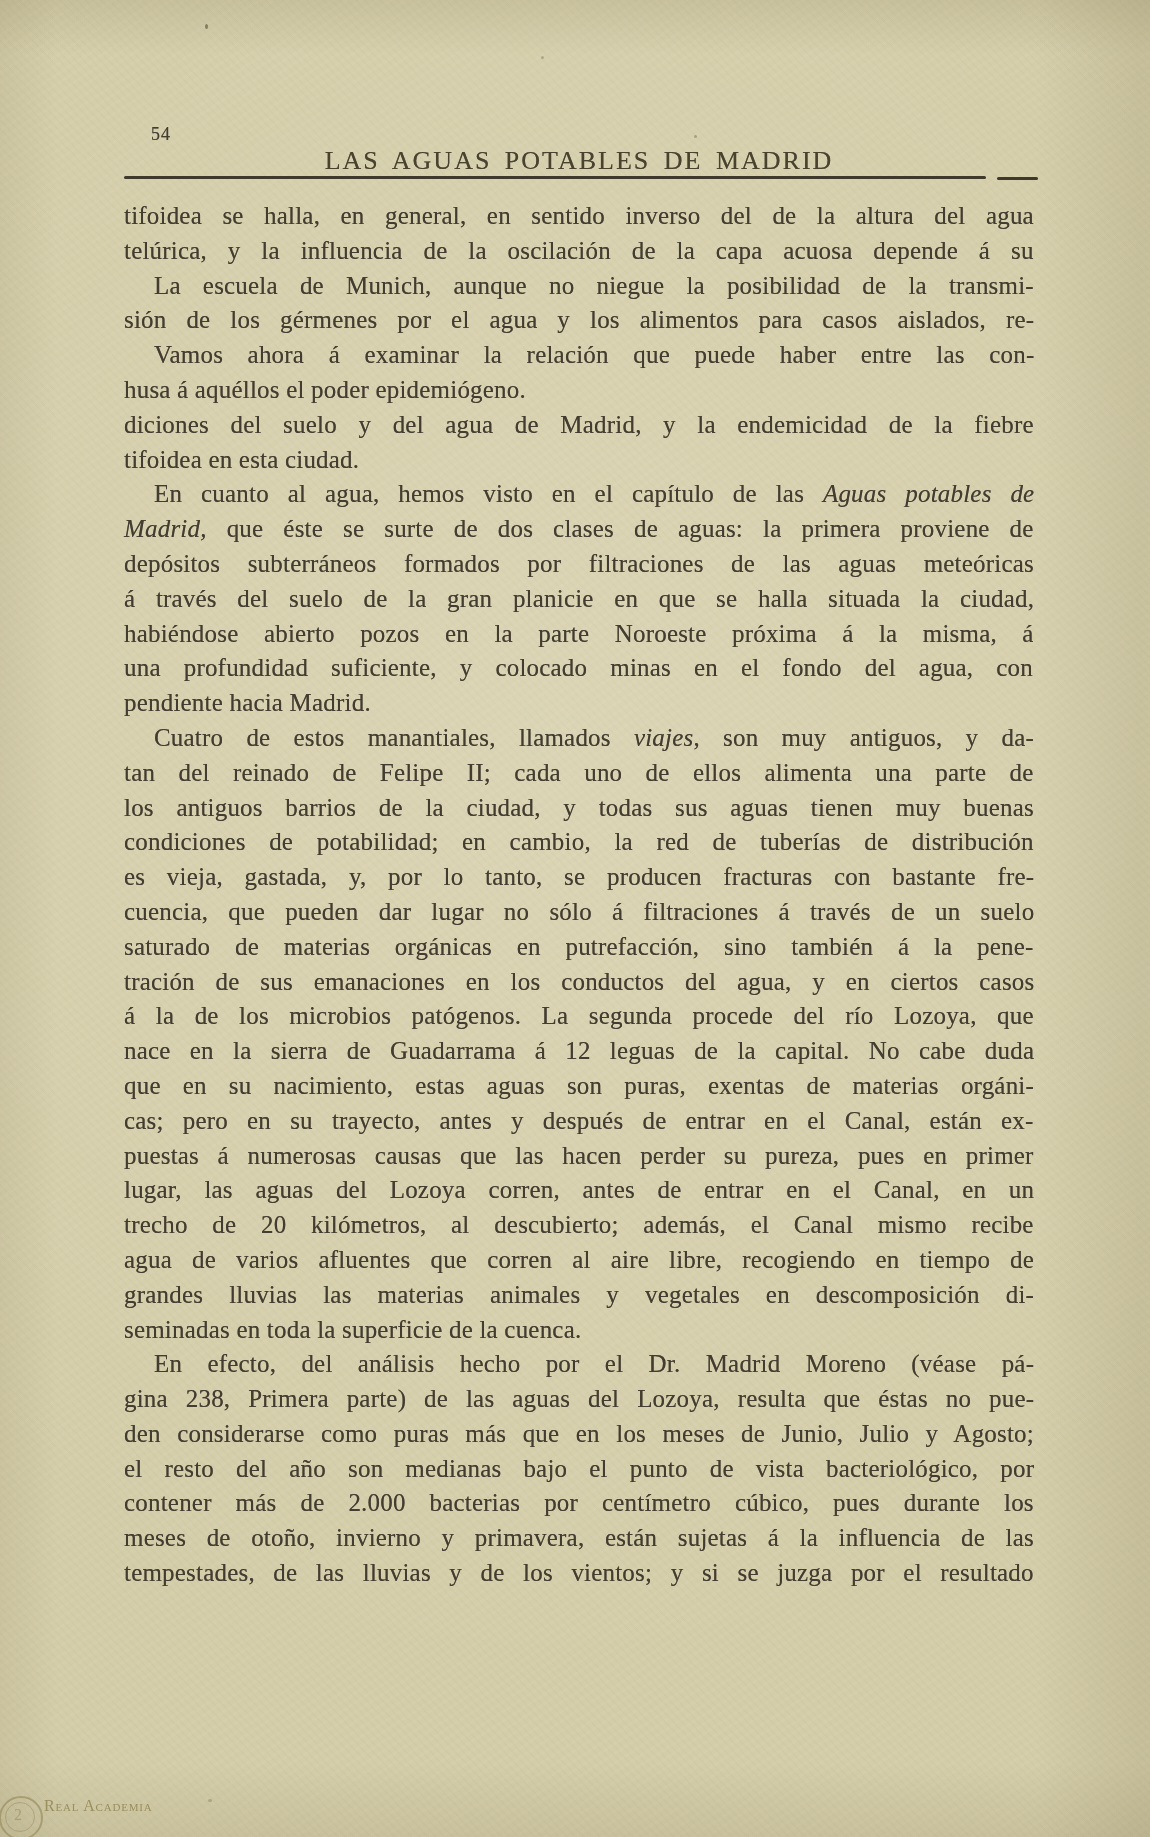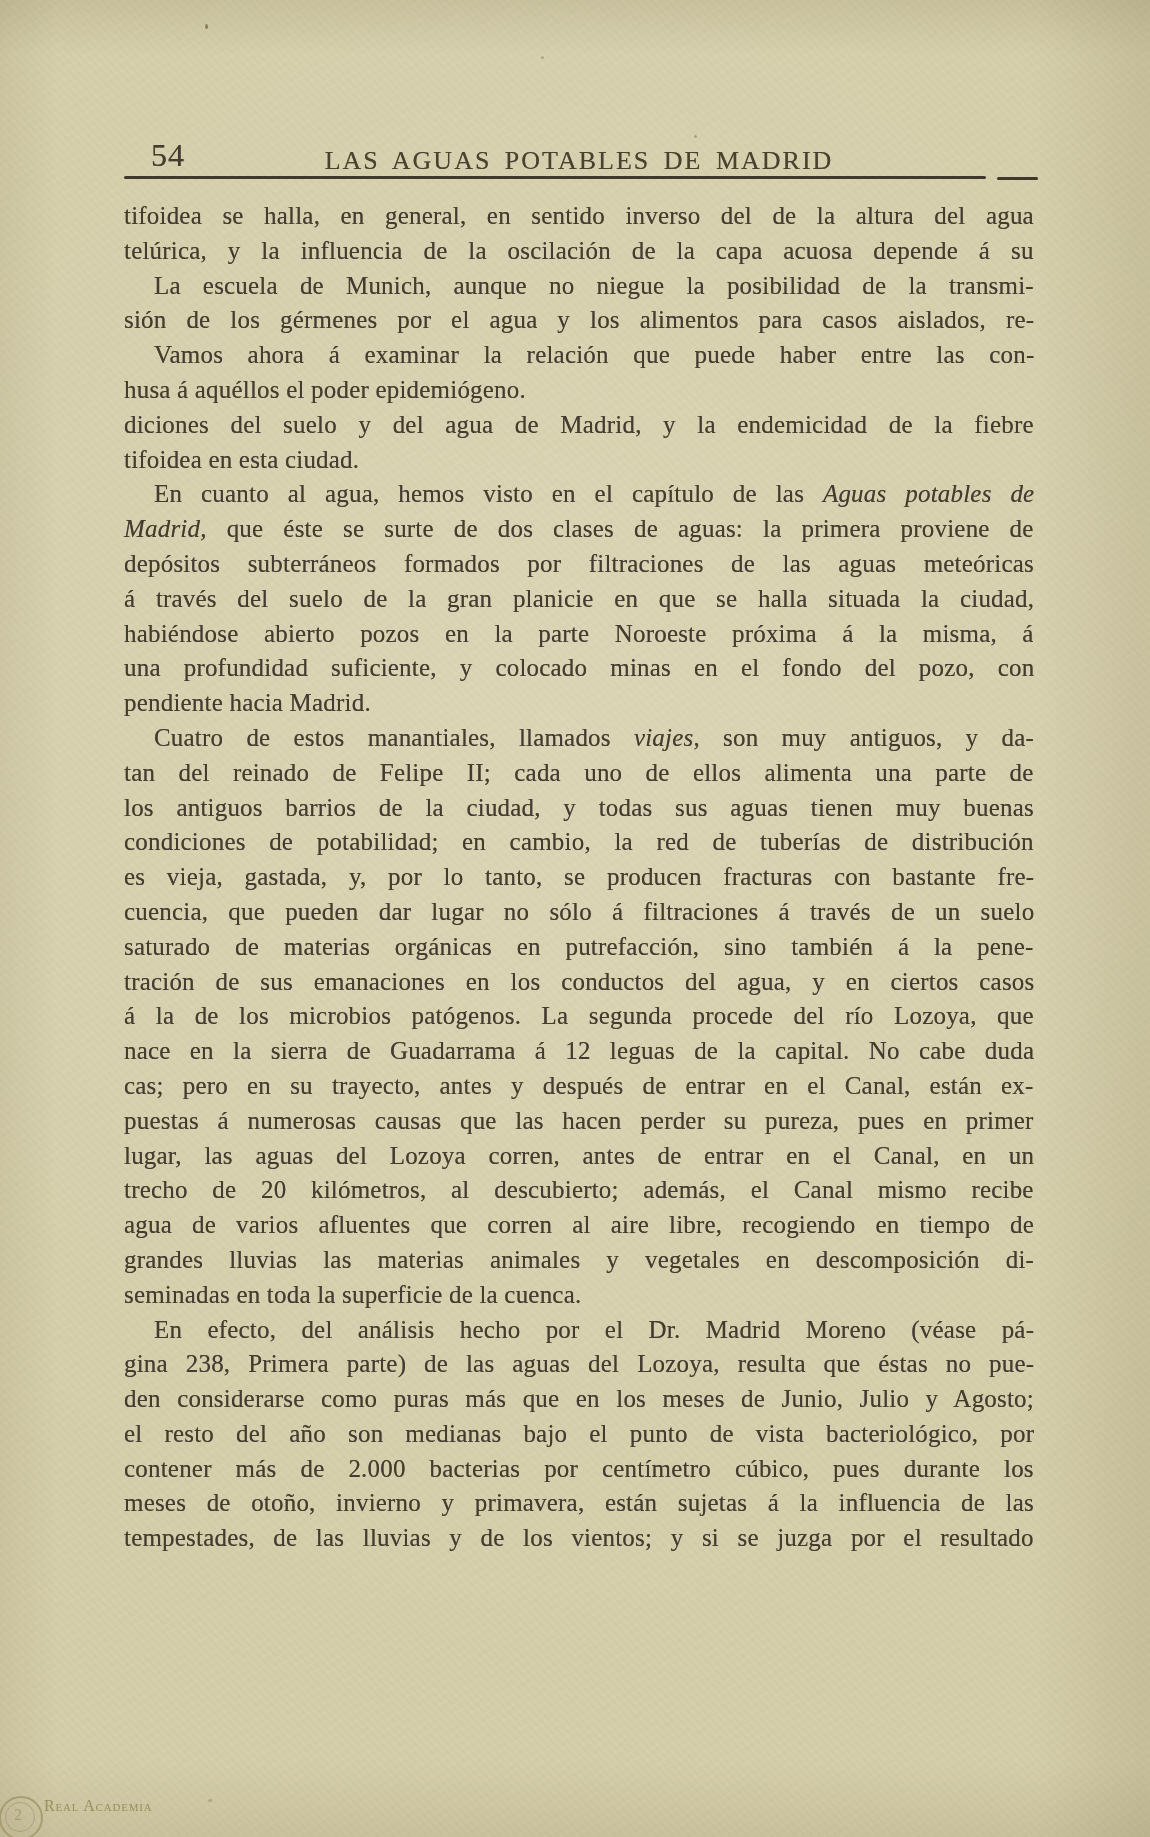--- a/index.html
+++ b/index.html
@@ -17,22 +17,22 @@
     background-image:
       radial-gradient(120% 85% at 48% 40%, rgba(255,255,248,0.16), rgba(255,255,248,0) 62%),
       linear-gradient(90deg, rgba(110,100,62,0.10), rgba(110,100,62,0) 5%, rgba(110,100,62,0) 90%, rgba(110,100,62,0.14) 99%),
       linear-gradient(180deg, rgba(110,100,62,0.14), rgba(110,100,62,0) 3%, rgba(110,100,62,0) 96%, rgba(110,100,62,0.12) 100%),
       repeating-linear-gradient(47deg, rgba(105,95,58,0.028) 0 2px, rgba(0,0,0,0) 2px 6px),
       repeating-linear-gradient(-33deg, rgba(255,255,240,0.035) 0 3px, rgba(0,0,0,0) 3px 8px);
     font-family:"Liberation Serif","DejaVu Serif",serif;
     color:var(--ink);
   }
   .pagenum{
-    position:absolute;left:151px;top:137px;
-    font-size:32px;letter-spacing:1px;
+    position:absolute;left:151px;top:124px;
+    font-size:18px;letter-spacing:1px;
     text-shadow:0 0 0.6px rgba(67,60,48,0.65);
   }
   .header{
     position:absolute;left:124px;top:146px;width:910px;
     text-align:center;
     font-size:26px;letter-spacing:2px;word-spacing:5px;
     color:#49422f;
     text-shadow:0 0 0.6px rgba(67,60,48,0.6);
   }
   .rule{
@@ -99,32 +99,33 @@
       <div class="line"><span style="word-spacing: 13.4615px;">sión de los gérmenes por el agua y los alimentos para casos aislados, re-</span></div>
       <div class="line ind"><span style="word-spacing: 18.0909px;">Vamos ahora á examinar la relación que puede haber entre las con-</span></div>
       <div class="line short"><span>husa á aquéllos el poder epidemiógeno.</span></div>
       <div class="line"><span style="word-spacing: 15.0769px;">diciones del suelo y del agua de Madrid, y la endemicidad de la fiebre</span></div>
       <div class="line short"><span>tifoidea en esta ciudad.</span></div>
       <div class="line ind"><span style="word-spacing: 12.3846px;">En cuanto al agua, hemos visto en el capítulo de las <i>Aguas potables de</i></span></div>
       <div class="line"><span style="word-spacing: 13.5385px;"><i>Madrid,</i> que éste se surte de dos clases de aguas: la primera proviene de</span></div>
       <div class="line"><span style="word-spacing: 21px;">depósitos subterráneos formados por filtraciones de las aguas meteóricas</span></div>
       <div class="line"><span style="word-spacing: 14.1429px;">á través del suelo de la gran planicie en que se halla situada la ciudad,</span></div>
       <div class="line"><span style="word-spacing: 19px;">habiéndose abierto pozos en la parte Noroeste próxima á la misma, á</span></div>
-      <div class="line"><span style="word-spacing: 16.5455px;">una profundidad suficiente, y colocado minas en el fondo del pozo, con</span></div>
+      <div class="line"><span style="word-spacing: 16.5455px;">una profundidad suficiente, y colocado minas en el fondo del agua, con</span></div>
       <div class="line short"><span>pendiente hacia Madrid.</span></div>
       <div class="line ind"><span style="word-spacing: 16.7px;">Cuatro de estos manantiales, llamados <i>viajes</i>, son muy antiguos, y da-</span></div>
       <div class="line"><span style="word-spacing: 16.8462px;">tan del reinado de Felipe II; cada uno de ellos alimenta una parte de</span></div>
       <div class="line"><span style="word-spacing: 16.1667px;">los antiguos barrios de la ciudad, y todas sus aguas tienen muy buenas</span></div>
       <div class="line"><span style="word-spacing: 17.1px;">condiciones de potabilidad; en cambio, la red de tuberías de distribución</span></div>
       <div class="line"><span style="word-spacing: 15.1667px;">es vieja, gastada, y, por lo tanto, se producen fracturas con bastante fre-</span></div>
       <div class="line"><span style="word-spacing: 13.6923px;">cuencia, que pueden dar lugar no sólo á filtraciones á través de un suelo</span></div>
       <div class="line"><span style="word-spacing: 18.3px;">saturado de materias orgánicas en putrefacción, sino también á la pene-</span></div>
       <div class="line"><span style="word-spacing: 14.3333px;">tración de sus emanaciones en los conductos del agua, y en ciertos casos</span></div>
       <div class="line"><span style="word-spacing: 14px;">á la de los microbios patógenos. La segunda procede del río Lozoya, que</span></div>
       <div class="line"><span style="word-spacing: 12.7857px;">nace en la sierra de Guadarrama á 12 leguas de la capital. No cabe duda</span></div>
+      <div class="line"><span style="word-spacing: 15.6364px;">que en su nacimiento, estas aguas son puras, exentas de materias orgáni-</span></div>
       <div class="line"><span style="word-spacing: 12.6429px;">cas; pero en su trayecto, antes y después de entrar en el Canal, están ex-</span></div>
       <div class="line"><span style="word-spacing: 12.1667px;">puestas á numerosas causas que las hacen perder su pureza, pues en primer</span></div>
       <div class="line"><span style="word-spacing: 16.1538px;">lugar, las aguas del Lozoya corren, antes de entrar en el Canal, en un</span></div>
       <div class="line"><span style="word-spacing: 18.2px;">trecho de 20 kilómetros, al descubierto; además, el Canal mismo recibe</span></div>
       <div class="line"><span style="word-spacing: 13.5833px;">agua de varios afluentes que corren al aire libre, recogiendo en tiempo de</span></div>
       <div class="line"><span style="word-spacing: 19.5556px;">grandes lluvias las materias animales y vegetales en descomposición di-</span></div>
       <div class="line short"><span>seminadas en toda la superficie de la cuenca.</span></div>
       <div class="line ind"><span style="word-spacing: 18.8182px;">En efecto, del análisis hecho por el Dr. Madrid Moreno (véase pá-</span></div>
       <div class="line"><span style="word-spacing: 11.4615px;">gina 238, Primera parte) de las aguas del Lozoya, resulta que éstas no pue-</span></div>
       <div class="line"><span style="word-spacing: 10px;">den considerarse como puras más que en los meses de Junio, Julio y Agosto;</span></div>

